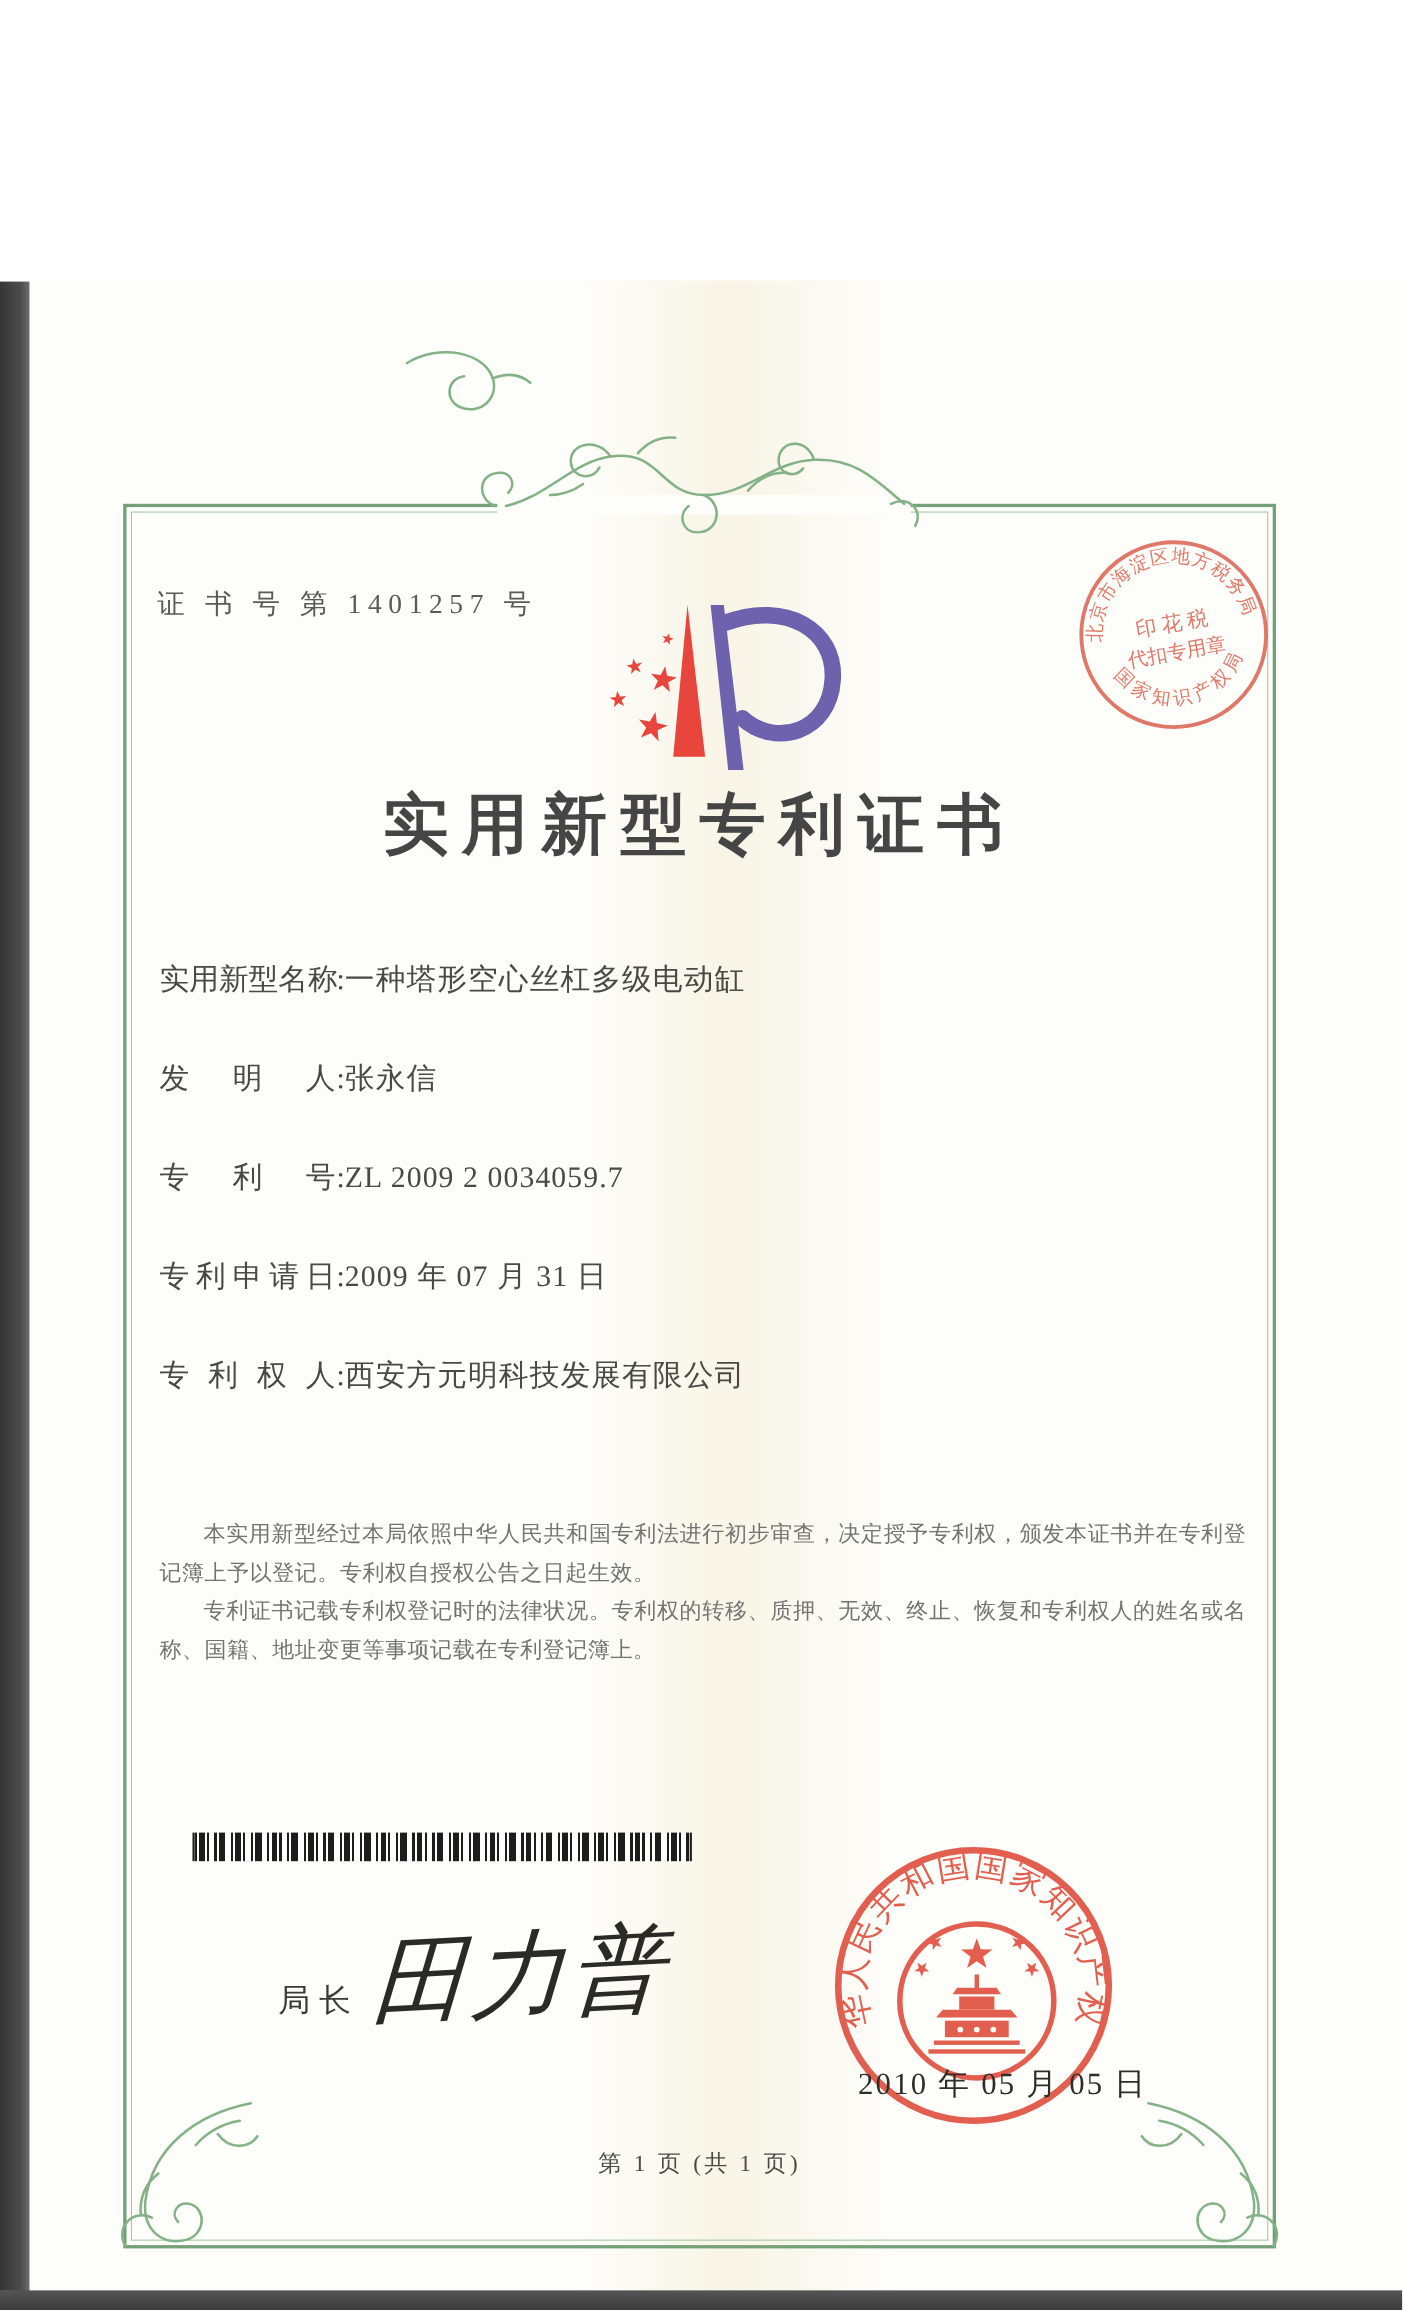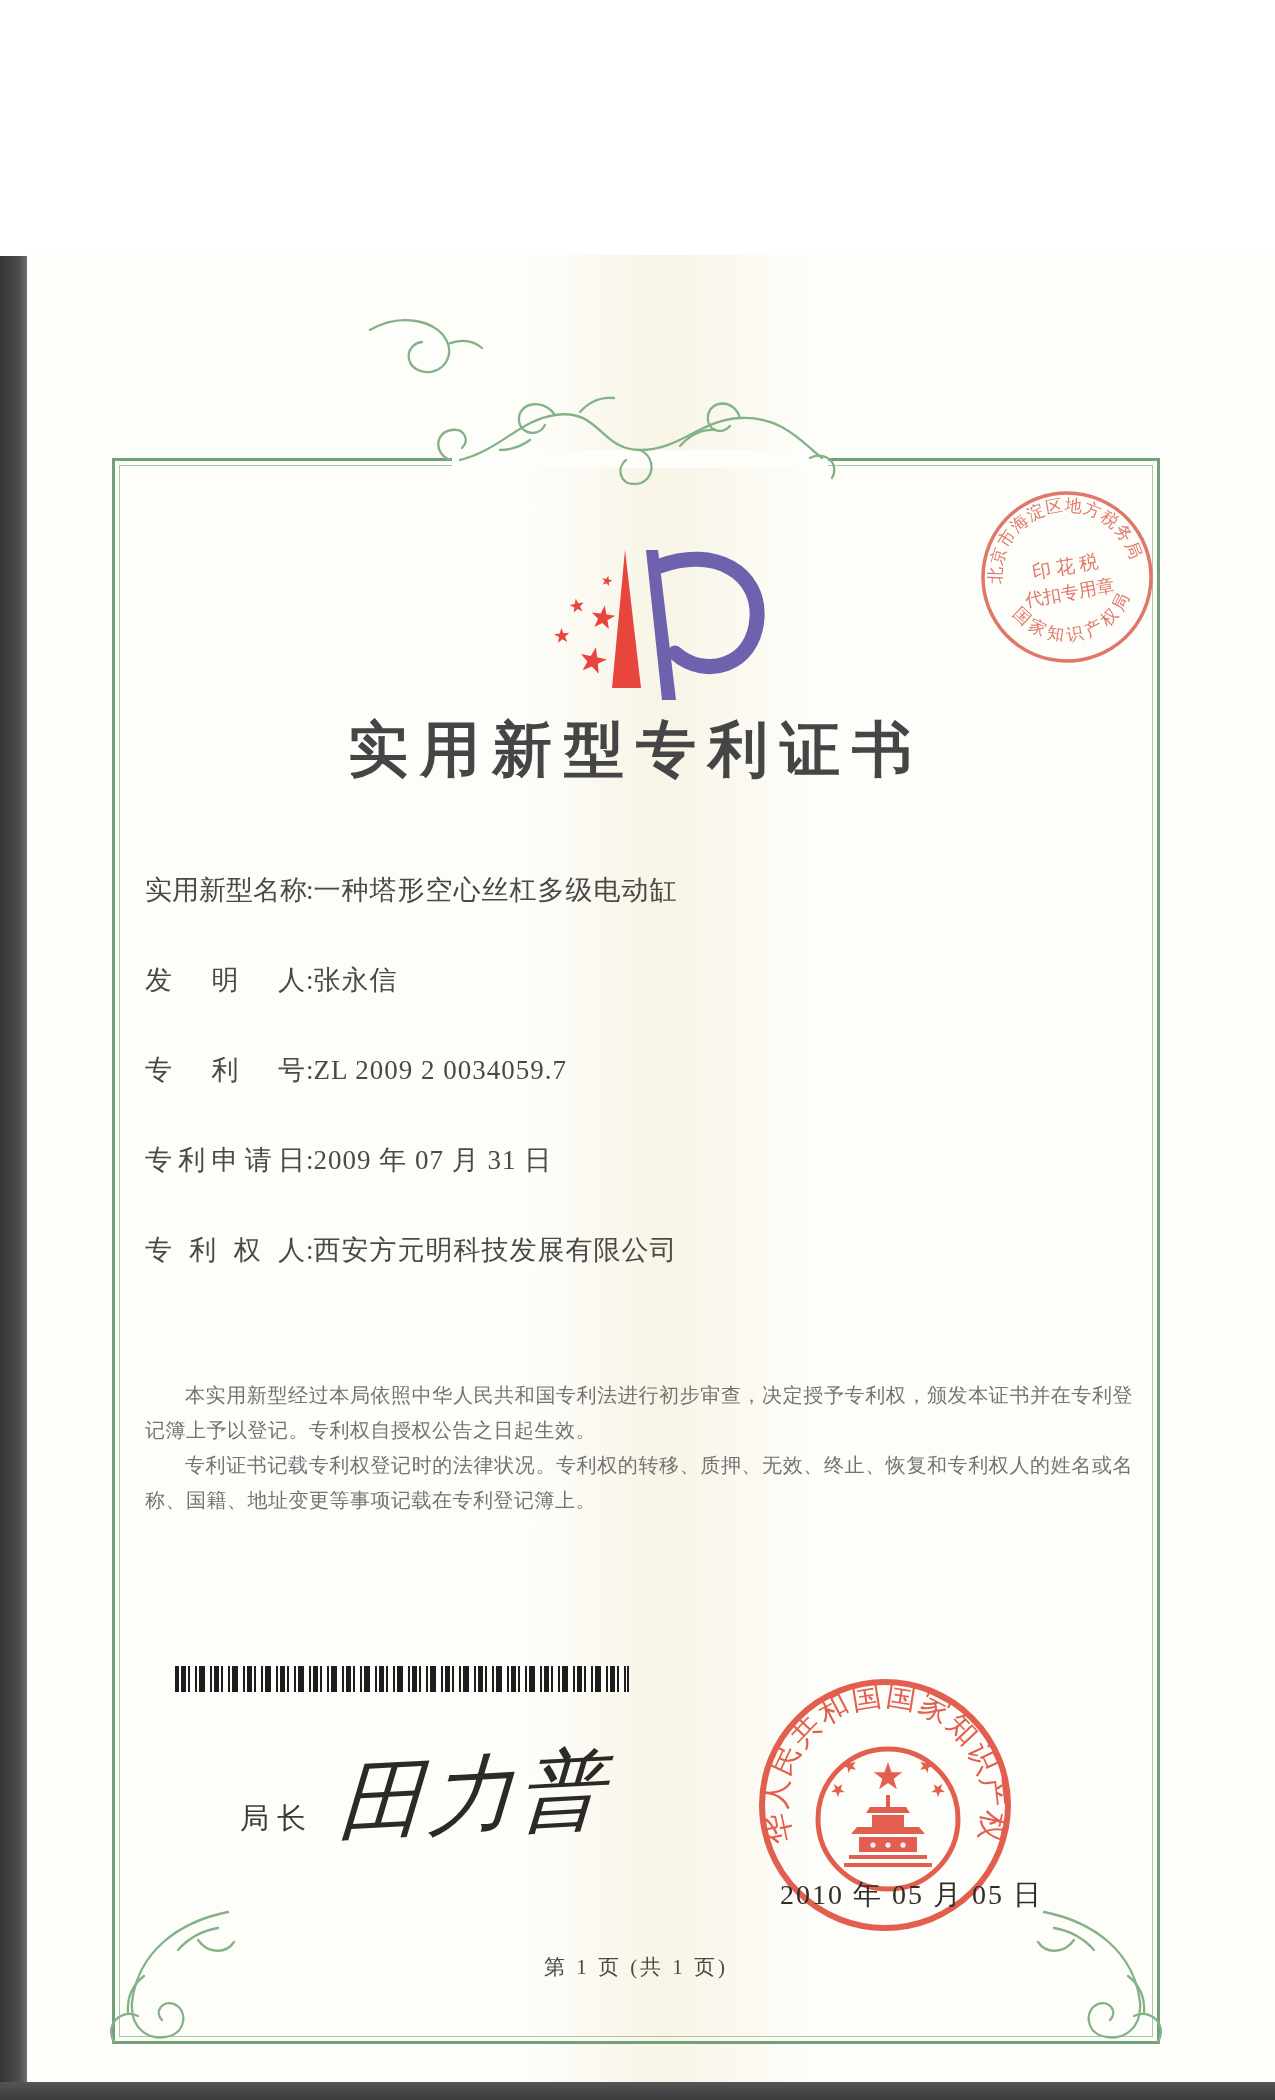--- a/index.html
+++ b/index.html
@@ -58,21 +58,21 @@
   }
   .barcode{
     position:absolute;left:175px;top:1666px;width:450px;height:26px;
     background:repeating-linear-gradient(90deg,
       #1d1d1d 0 2px,#fdfdfa 2px 4px,#1d1d1d 4px 9px,#fdfdfa 9px 11px,
       #1d1d1d 11px 13px,#fdfdfa 13px 18px,#1d1d1d 18px 20px,#fdfdfa 20px 22px,
       #1d1d1d 22px 28px,#fdfdfa 28px 33px);
     border-left:2px solid #1d1d1d;border-right:2px solid #1d1d1d;
   }
   .director-label{
-    position:absolute;left:240px;top:1799px;
+    position:absolute;left:253px;top:1799px;
     font-size:29px;letter-spacing:8px;color:#3a3a38;
   }
   .signature{
     position:absolute;left:338px;top:1738px;
     font-size:86px;color:#2b2a27;letter-spacing:4px;
     font-style:italic;transform:rotate(-3deg) skewX(-6deg);
     font-family:"DejaVu Serif","Liberation Serif",serif;
   }
   .office-seal{position:absolute;left:735px;top:1655px;opacity:0.93;}
   .issue-date{
@@ -128,20 +128,21 @@
   <svg class="ornament" style="left:1024px;top:1892px;transform:scaleX(-1);" width="170" height="160" viewBox="0 0 170 160">
     <g stroke="#84b287" stroke-width="2.3" fill="none" stroke-linecap="round">
       <path d="M 150,20 C 100,30 60,60 54,110 C 52,136 70,150 92,144 C 108,139 110,118 96,112 C 84,108 76,120 84,128"></path>
       <path d="M 140,36 q -24,4 -40,22"></path>
       <path d="M 66,84 q -18,14 -16,38"></path>
       <path d="M 36,150 c -10,-18 8,-34 24,-26"></path>
       <path d="M 120,48 c 10,14 28,14 36,2"></path>
     </g>
   </svg>
 
+  <div class="cert-no">证 书 号 第 1401257 号</div>
 
   <svg class="logo" width="245" height="195" viewBox="0 0 245 195">
     <defs>
       <path id="star5" d="M0,-10 L2.35,-3.24 L9.51,-3.09 L3.80,1.24 L5.88,8.09 L0,4 L-5.88,8.09 L-3.80,1.24 L-9.51,-3.09 L-2.35,-3.24 Z"></path>
     </defs>
     <g fill="#e8453c">
       <use href="#star5" transform="translate(62,63) scale(0.55) rotate(14)"></use>
       <use href="#star5" transform="translate(32,88) scale(0.75) rotate(-10)"></use>
       <use href="#star5" transform="translate(58,100) scale(1.25) rotate(8)"></use>
       <use href="#star5" transform="translate(17,118) scale(0.8) rotate(-6)"></use>

